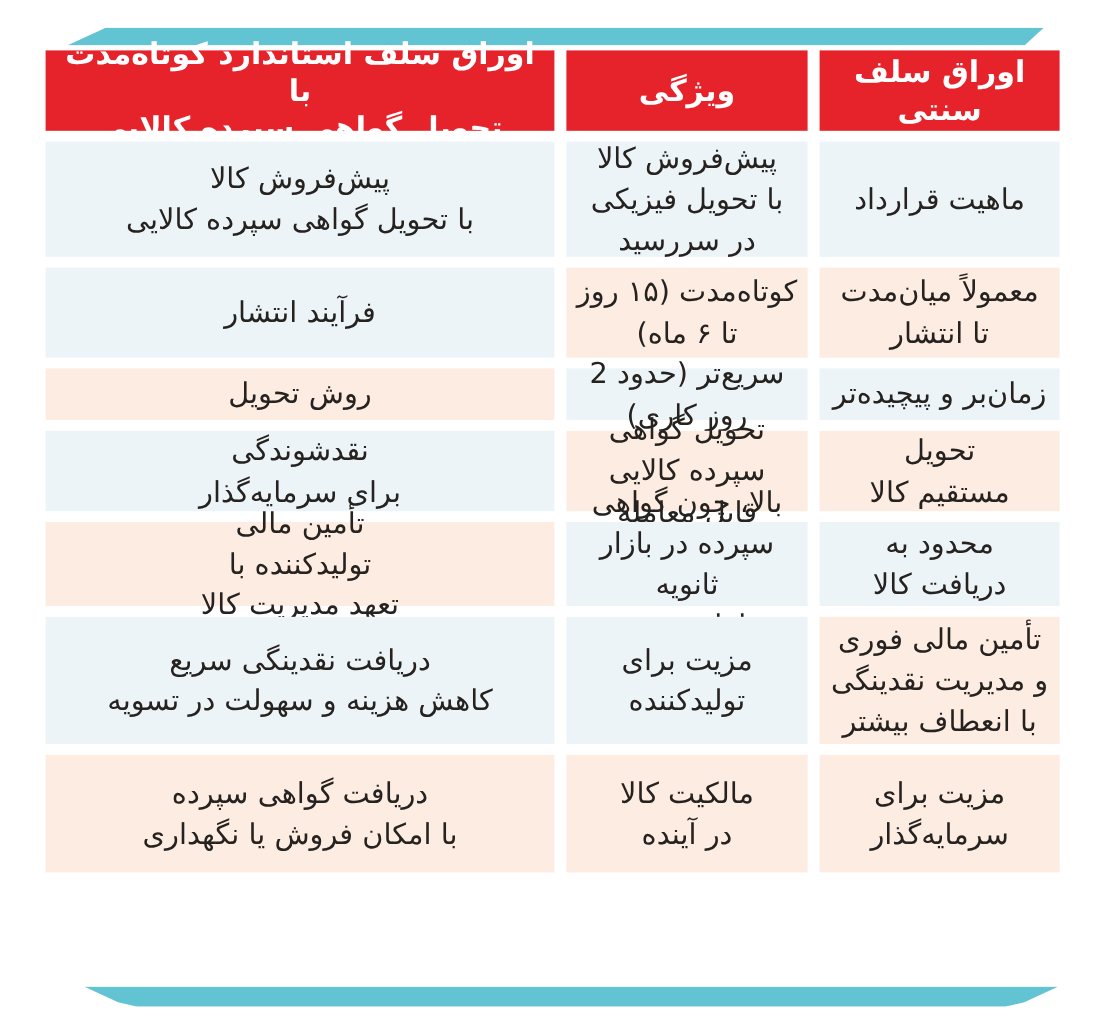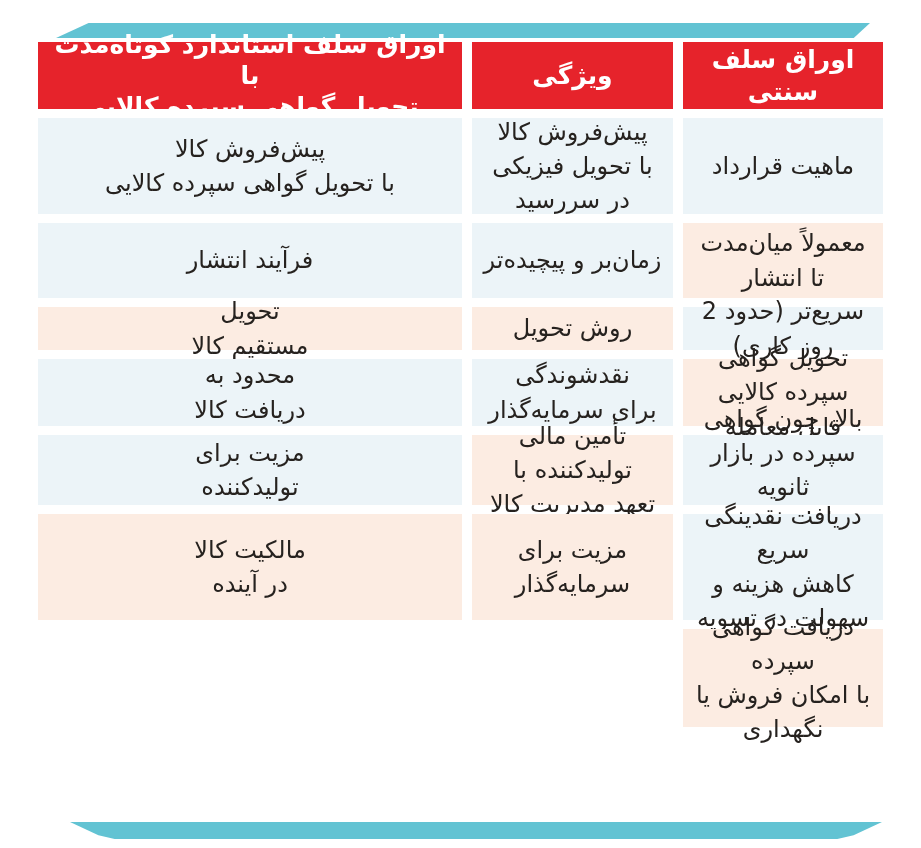--- a/index.html
+++ b/index.html
@@ -86,41 +86,44 @@
 
     <div class="cell row-blue">ماهیت قرارداد</div>
     <div class="cell row-blue">پیش‌فروش کالا
 با تحویل فیزیکی
 در سررسید</div>
     <div class="cell row-blue">پیش‌فروش کالا
 با تحویل گواهی سپرده کالایی</div>
 
     <div class="cell row-peach">معمولاً میان‌مدت
 تا انتشار</div>
+    <div class="cell row-peach">کوتاه‌مدت (۱۵ روز تا ۶ ماه)</div>
 
+    <div class="cell row-blue">فرآیند انتشار</div>
     <div class="cell row-blue">زمان‌بر و پیچیده‌تر</div>
-    <div class="cell row-blue">فرآیند انتشار</div>
     <div class="cell row-blue">سریع‌تر (حدود 2 روز کاری)</div>
 
     <div class="cell row-peach">روش تحویل</div>
     <div class="cell row-peach">تحویل
 مستقیم کالا</div>
     <div class="cell row-peach">تحویل گواهی سپرده کالایی
 قابل معامله</div>
 
     <div class="cell row-blue">نقدشوندگی
 برای سرمایه‌گذار</div>
     <div class="cell row-blue">محدود به
 دریافت کالا</div>
     <div class="cell row-blue">بالا، چون گواهی سپرده در بازار ثانویه
 معامله می‌شود</div>
 
     <div class="cell row-peach">تأمین مالی
 تولیدکننده با
 تعهد مدیریت کالا</div>
+    <div class="cell row-peach">تأمین مالی فوری
+و مدیریت نقدینگی با انعطاف بیشتر</div>
 
     <div class="cell row-blue">مزیت برای
 تولیدکننده</div>
     <div class="cell row-blue">دریافت نقدینگی سریع
 کاهش هزینه و سهولت در تسویه</div>
 
     <div class="cell row-peach">مزیت برای
 سرمایه‌گذار</div>
     <div class="cell row-peach">مالکیت کالا
 در آینده</div>

